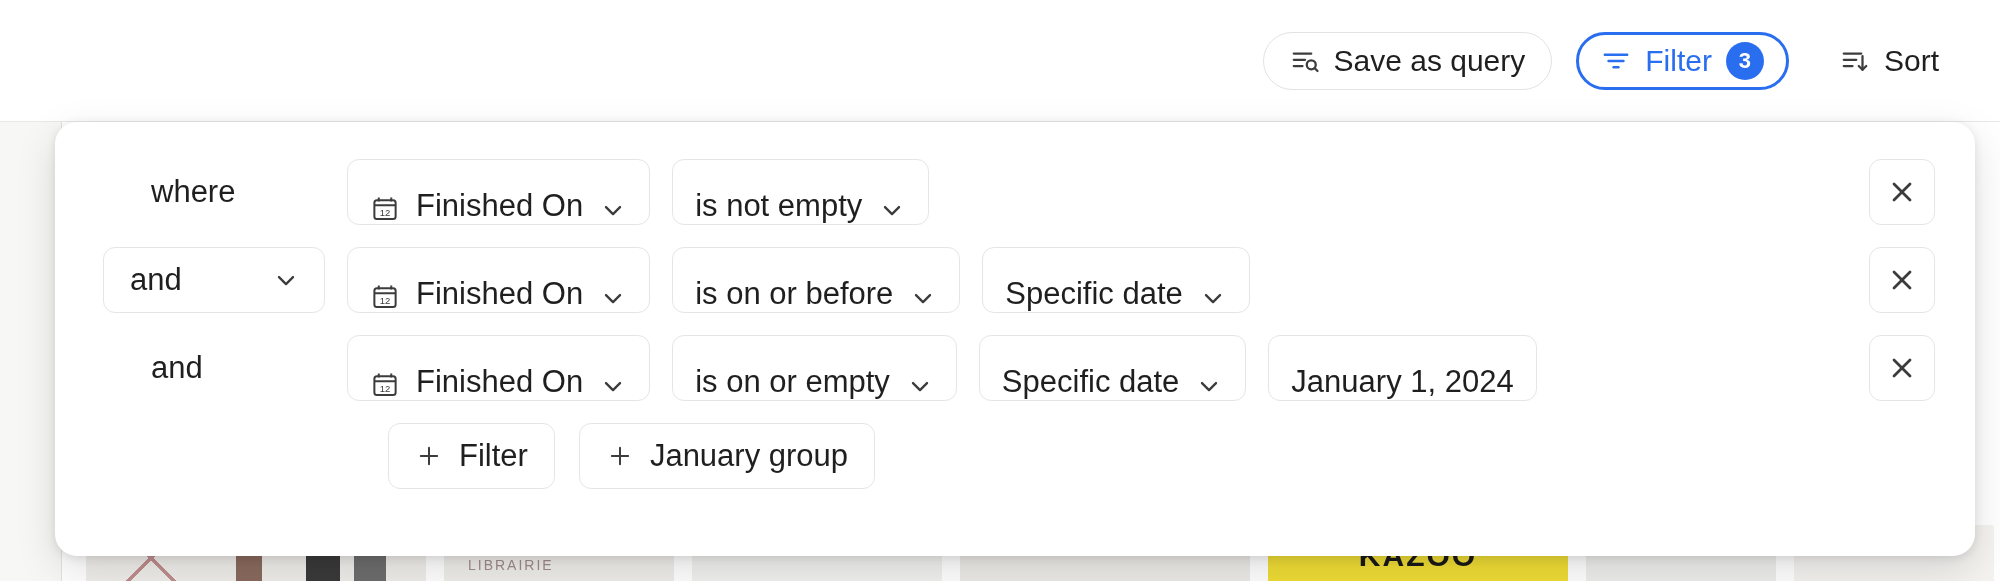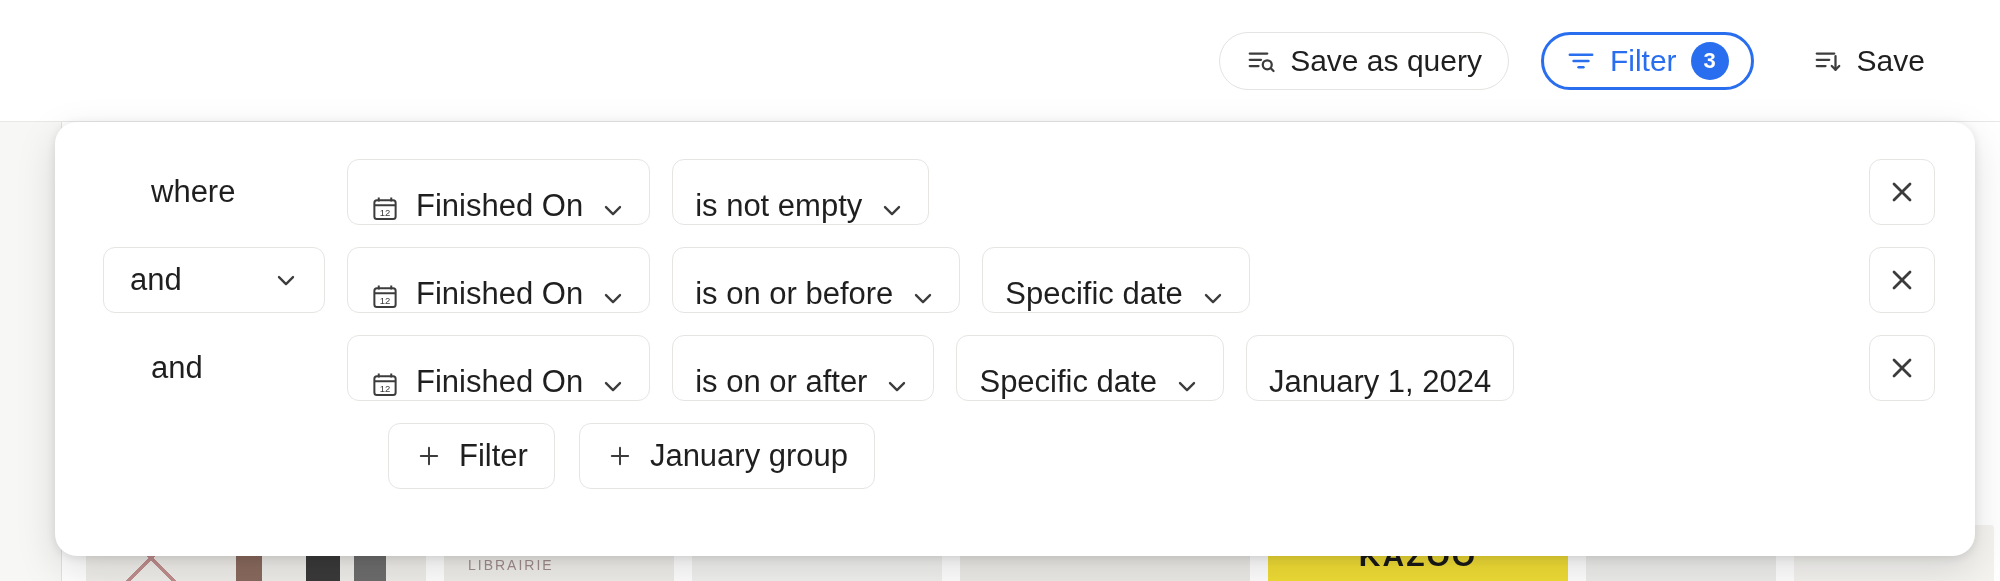--- a/index.html
+++ b/index.html
@@ -23,22 +23,22 @@
   .toolbar {
     position: absolute;
     left: 0; top: 0;
     width: 2000px;
     height: 122px;
     background: #ffffff;
     border-bottom: 1px solid #e8e8e6;
     display: flex;
     align-items: center;
     justify-content: flex-end;
-    padding-right: 48px;
-    gap: 32px;
+    padding-right: 34px;
+    gap: 24px;
     z-index: 5;
   }
 
   .tb-btn {
     display: flex;
     align-items: center;
     gap: 14px;
     height: 58px;
     padding: 0 26px;
     border-radius: 29px;
@@ -293,21 +293,21 @@
     <div class="tb-btn plain">
       <span class="icn">
         <svg width="30" height="30" viewBox="0 0 24 24" fill="none" stroke="#3c3c3c" stroke-width="1.8" stroke-linecap="round" stroke-linejoin="round">
           <line x1="3" y1="6" x2="17" y2="6"></line>
           <line x1="3" y1="11" x2="13" y2="11"></line>
           <line x1="3" y1="16" x2="10" y2="16"></line>
           <line x1="18" y1="8" x2="18" y2="19"></line>
           <polyline points="15,16 18,19 21,16"></polyline>
         </svg>
       </span>
-      <span class="tb-label">Save</span>
+      <span class="tb-label">Sort</span>
     </div>
 
   </div>
 
   <div class="popup">
 
     <div class="f-row">
       <div class="conj-static">where</div>
 
       <div class="pill">
@@ -423,21 +423,21 @@
         </span>
         <span>Finished On</span>
         <span class="icn">
           <svg width="28" height="28" viewBox="0 0 24 24" fill="none" stroke="#3c3c3c" stroke-width="2" stroke-linecap="round" stroke-linejoin="round">
               <polyline points="6,9.5 12,15.5 18,9.5"></polyline>
             </svg>
         </span>
       </div>
 
       <div class="pill">
-        <span>is on or after</span>
+        <span>is on or empty</span>
         <span class="icn">
           <svg width="28" height="28" viewBox="0 0 24 24" fill="none" stroke="#3c3c3c" stroke-width="2" stroke-linecap="round" stroke-linejoin="round">
               <polyline points="6,9.5 12,15.5 18,9.5"></polyline>
             </svg>
         </span>
       </div>
 
       <div class="pill">
         <span>Specific date</span>
         <span class="icn">

